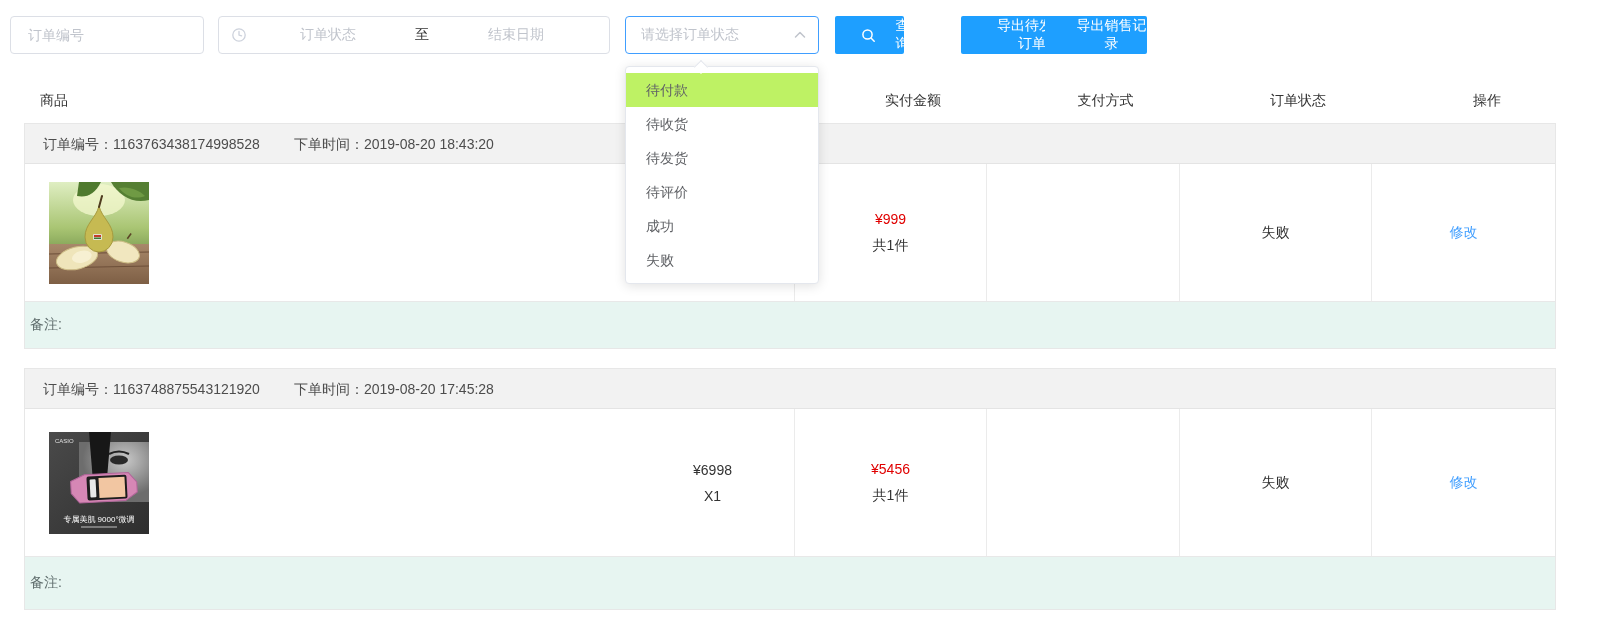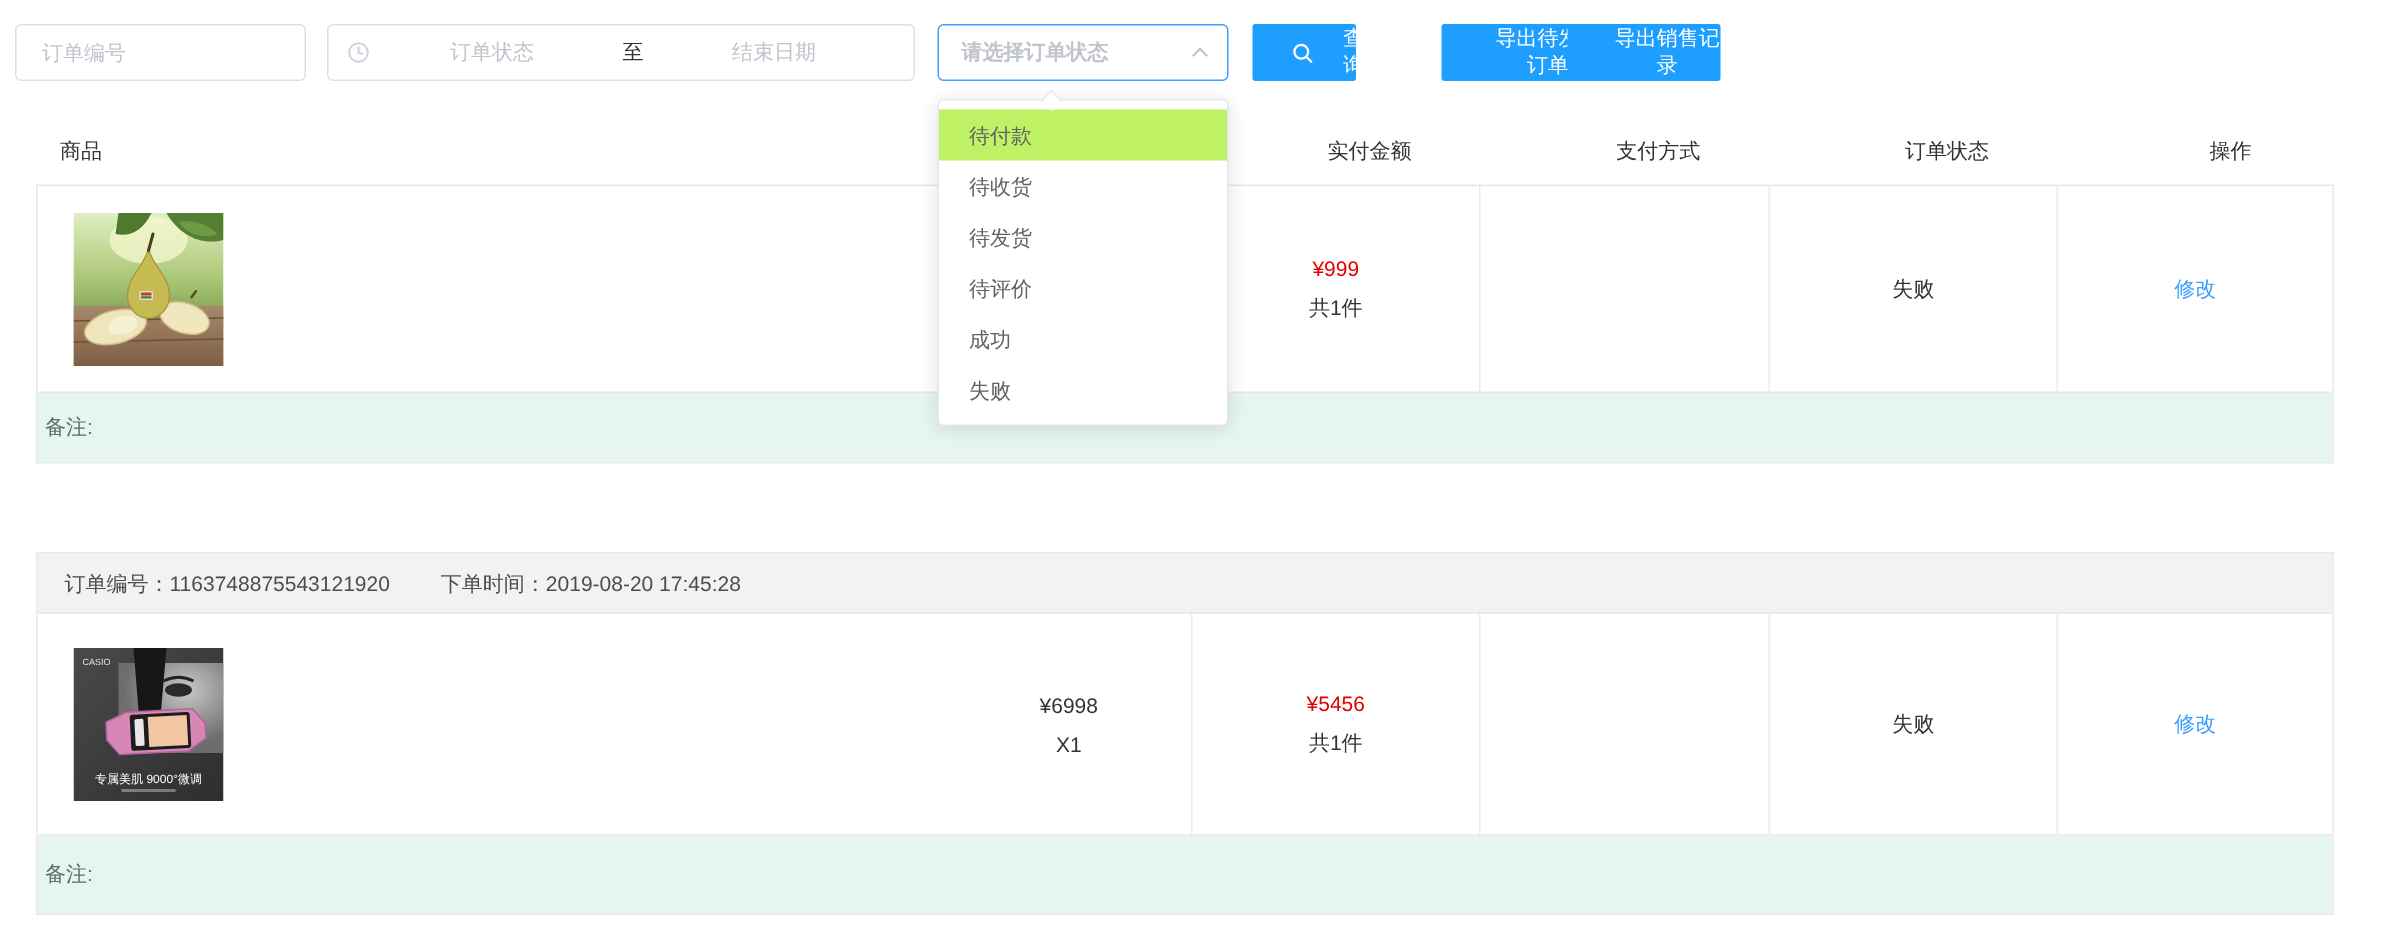--- a/index.html
+++ b/index.html
@@ -12,21 +12,21 @@
   .inp::placeholder { color:#c0c4cc; }
   .order-no { left:10px; width:194px;padding-left:17px; }
 
   .datebox { position:absolute; top:16px; left:218px; width:392px; height:38px; border:1px solid #dcdfe6;
              border-radius:4px; display:flex; align-items:center; padding:0 12px; background:#fff; cursor:pointer; }
   .datebox .ph { color:#c0c4cc; flex:1; text-align:center; }
   .datebox .sep { color:#333; padding:0 6px; }
 
   .selectbox { position:absolute; top:16px; left:625px; width:194px; height:38px; border:1px solid #409eff;
                border-radius:4px; display:flex; align-items:center; padding:0 12px 0 15px; background:#fff; cursor:pointer; }
-  .selectbox .ph { color:#c0c4cc; flex:1;font-weight:bold; }
+  .selectbox .ph { color:#c0c4cc; flex:1; }
 
   .btn { position:absolute; top:16px; height:38px; border:none; border-radius:2px; background:#1e9fff;
          color:#fff; font-size:14px; font-family:inherit; cursor:pointer;
          display:flex; align-items:center; justify-content:center; gap:20px;padding-left:31px; }
   .btn-search { left:835px; width:69px; }
   .btn-exp1   { left:920px; width:111px;margin-left:41px; }
   .btn-exp2   { left:1045px; width:102px; }
 
   
   .th { position:absolute; top:90px; height:20px; line-height:20px; color:#333; }
@@ -116,20 +116,23 @@
 
   <button class="btn btn-exp2">导出销售记录</button>
 
   <div class="th th-product">商品</div>
   <div class="th th-paid">实付金额</div>
   <div class="th th-method">支付方式</div>
   <div class="th th-status">订单状态</div>
   <div class="th th-action">操作</div>
 
   <div class="card card1">
+    <div class="card-head">
+      <span>订单编号：</span><span>1163763438174998528</span><span class="grp2">下单时间：</span><span>2019-08-20 18:43:20</span>
+    </div>
     <div class="card-body">
       <div class="cell c-product">
         <svg class="prod-img" viewBox="0 0 100 102">
           <defs>
             <linearGradient id="pearBg" x1="0" y1="0" x2="0" y2="1">
               <stop offset="0" stop-color="#dfeec2"></stop>
                 <stop offset="0.45" stop-color="#a9c573"></stop>
                 <stop offset="0.62" stop-color="#8aa95c"></stop>
             </linearGradient>
             <linearGradient id="wood" x1="0" y1="0" x2="0" y2="1">

